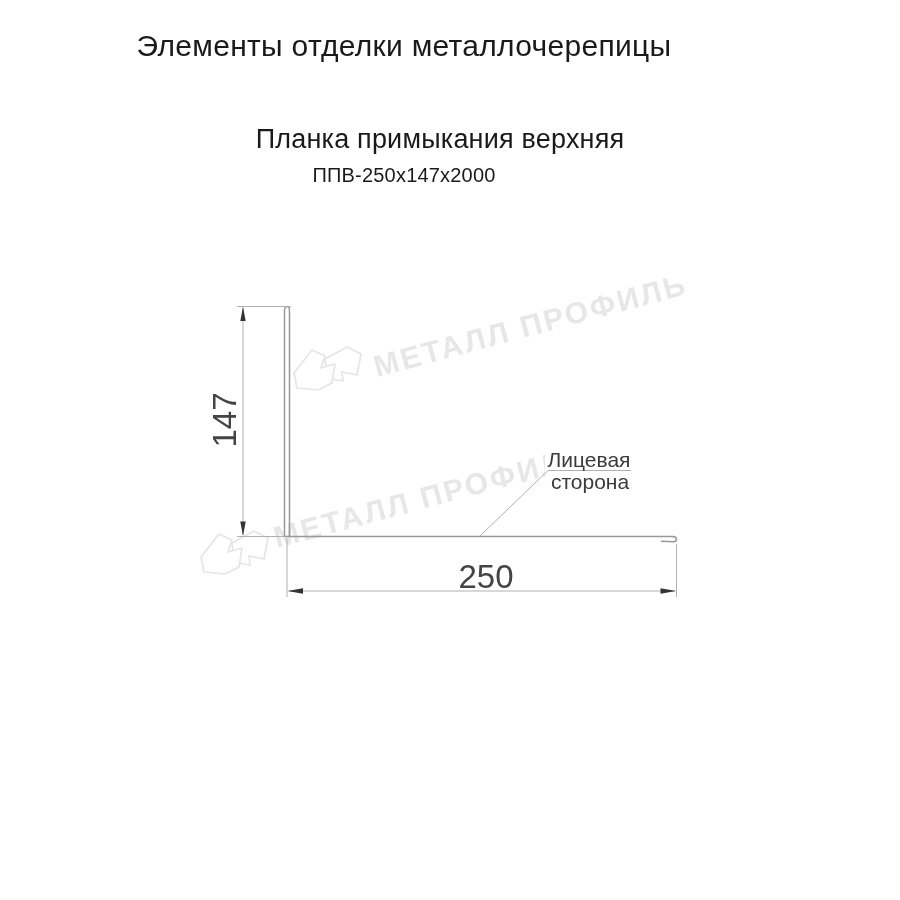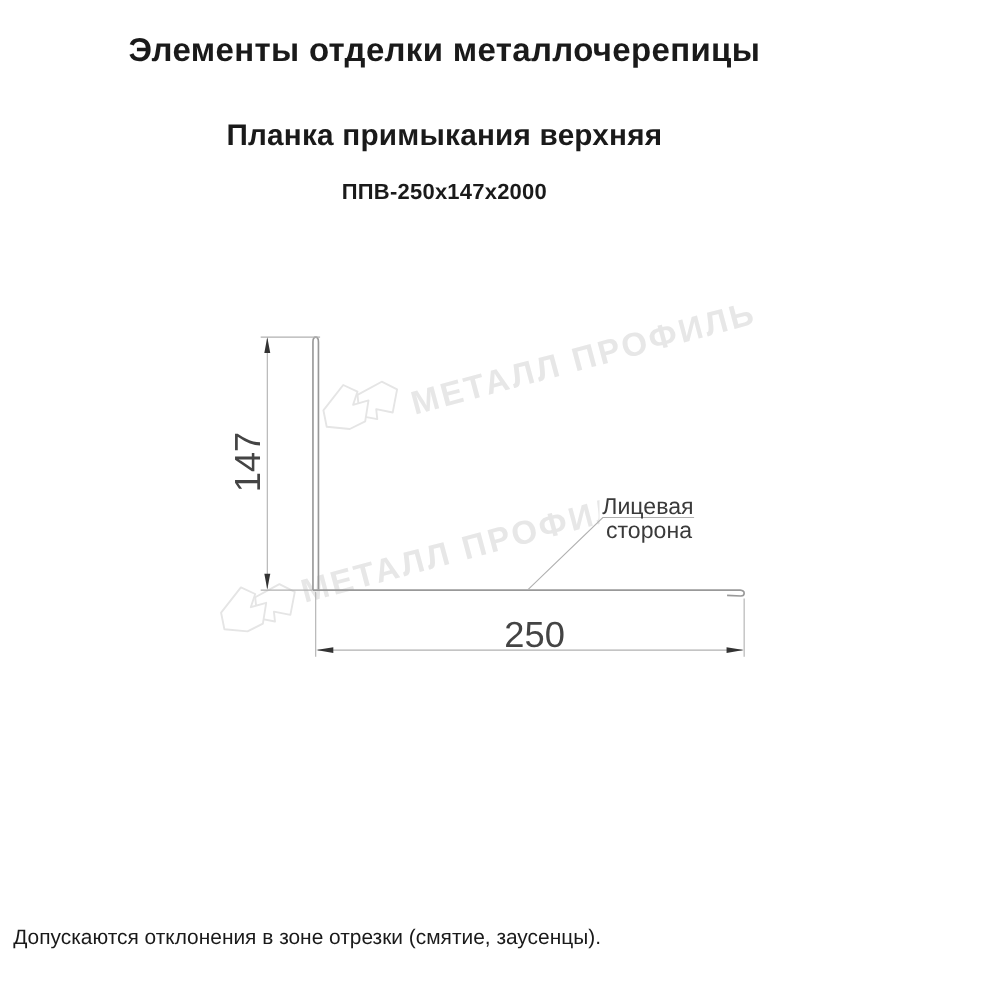--- a/index.html
+++ b/index.html
@@ -5,25 +5,25 @@
   html, body { margin: 0; padding: 0; }
   body {
     width: 900px; height: 900px;
     background: #ffffff;
     font-family: "Liberation Sans", sans-serif;
     position: relative;
     overflow: hidden;
   }
   .heading {
     position: absolute; left: 0; width: 808px;
-    text-align: center; font-weight: bold; color: #1a1a1a;
+    text-align: center; font-weight: normal; color: #1a1a1a;
     white-space: nowrap;
   }
   .title-main  { top: 29px;  font-size: 30px; letter-spacing: 0.3px; }
-  .title-sub   { top: 108px; font-size: 27px; letter-spacing: 0.2px; }
+  .title-sub   { top: 124px; font-size: 27px; letter-spacing: 0.2px; padding-left: 36px; }
   .title-code  { top: 164px; font-size: 20px; letter-spacing: 0.2px; }
   .drawing {
     position: absolute; left: 0; top: 0;
   }
   .footer {
     position: absolute; left: 12px; top: 841px;
     font-size: 19px; line-height: 23px; color: #1a1a1a;
     white-space: nowrap;
   }
   .wm-text {
@@ -90,14 +90,13 @@
 
   <g>
     <rect x="545" y="447" width="90" height="46" fill="#ffffff"></rect>
     <path d="M 480,536 L 548,470.5 L 631,470.5" stroke="#b0b0b0" stroke-width="1" fill="none"></path>
     <text class="label-text" x="589" y="467" text-anchor="middle" fill="#3a3a3a">Лицевая</text>
     <text class="label-text" x="590" y="489" text-anchor="middle" fill="#3a3a3a">сторона</text>
   </g>
 </svg>
 
 <div class="footer">
-  <div>Допускаются отклонения в зоне отрезки (смятие, заусенцы).</div>
 </div>
 
 </body></html>

